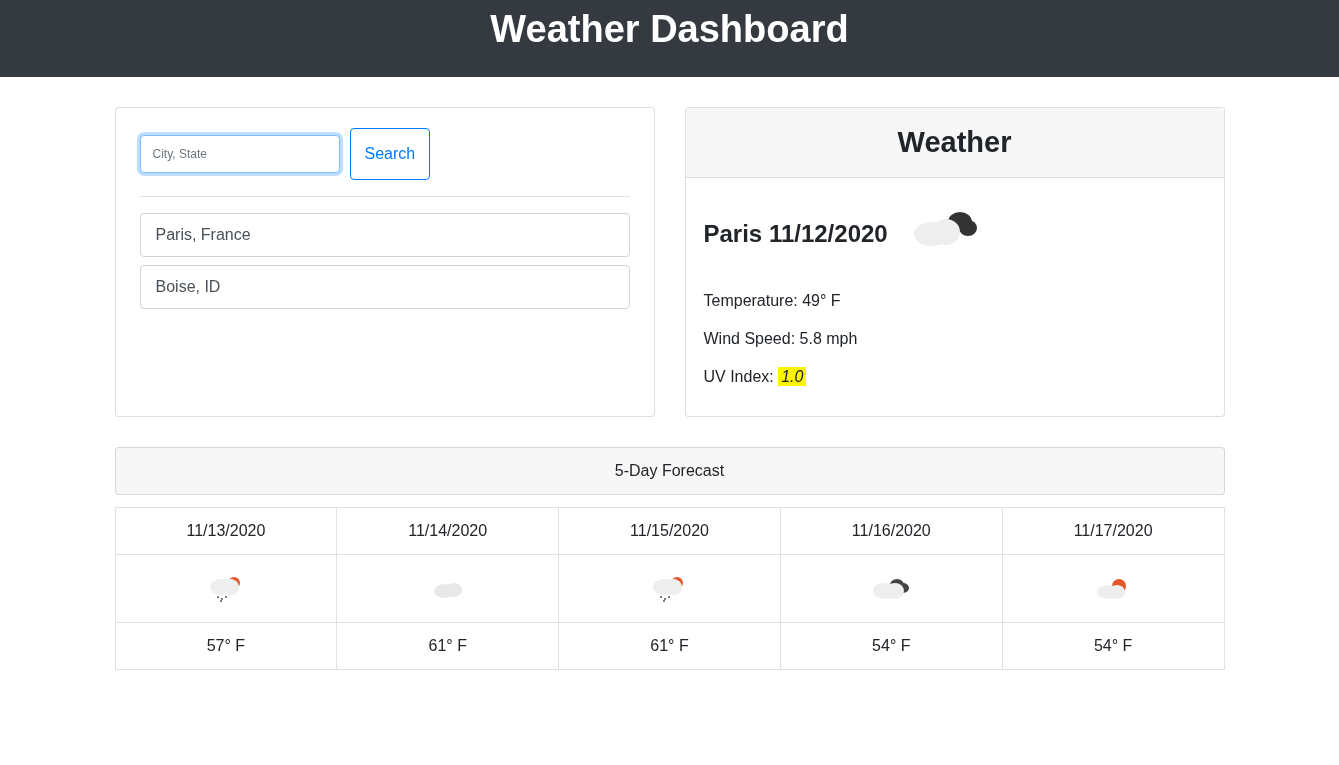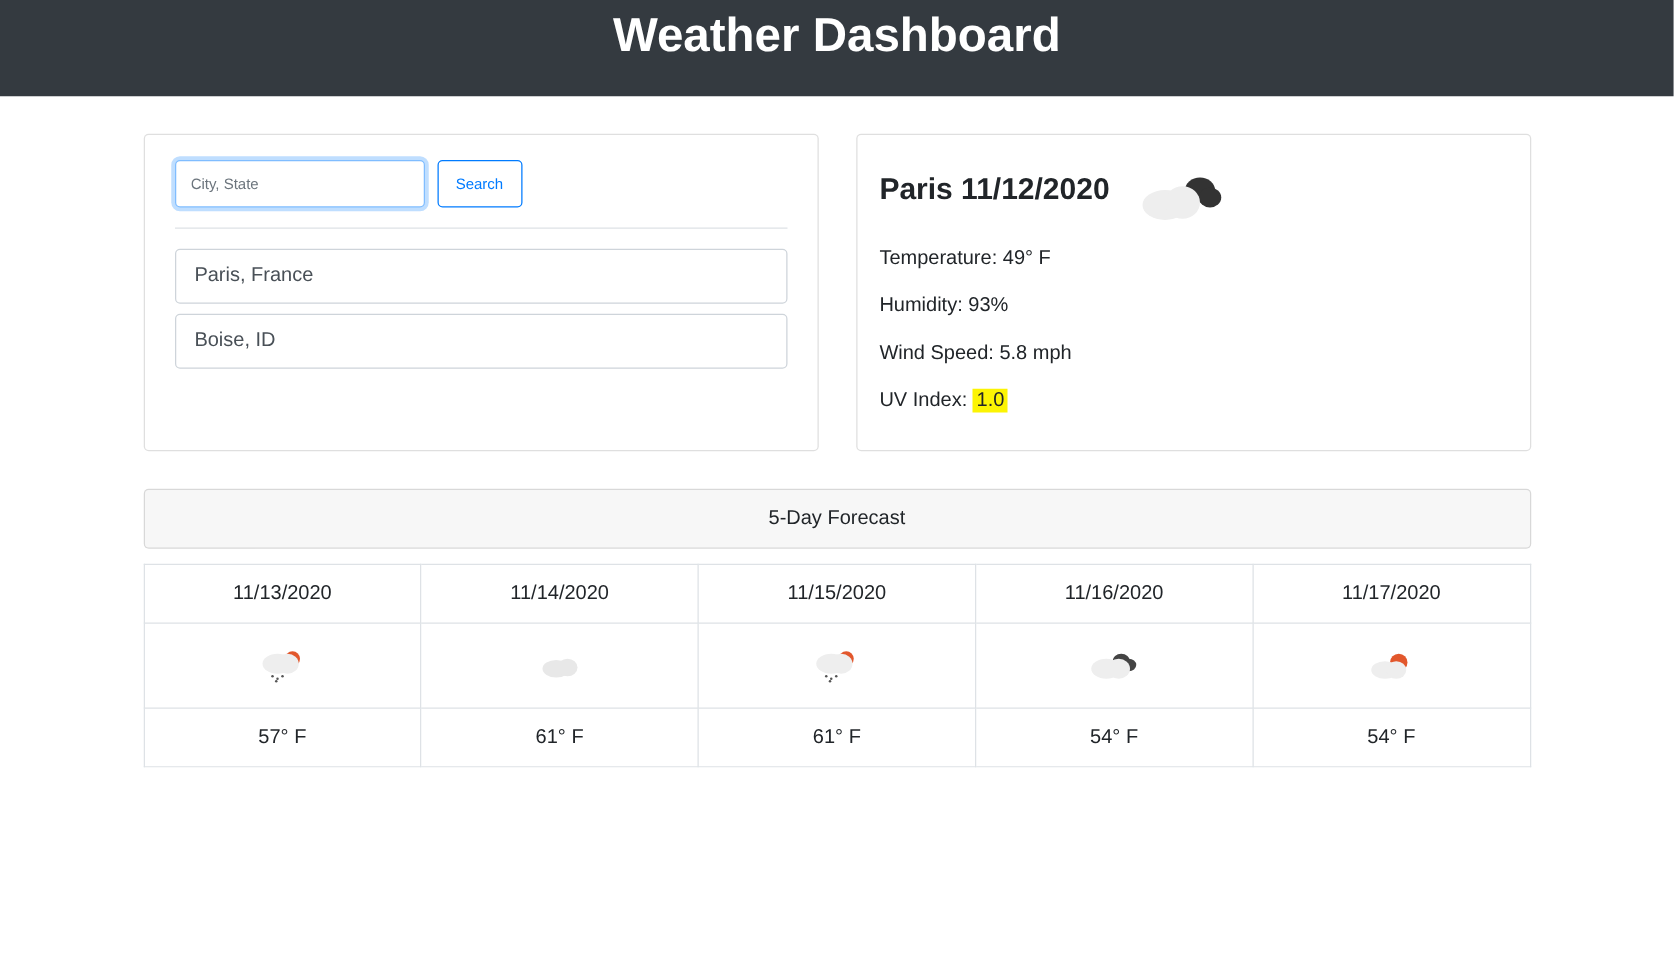--- a/index.html
+++ b/index.html
@@ -76,23 +76,23 @@
       border: 1px solid #ced4da;
       border-radius: 4px;
       outline: none;
       box-shadow: 0 0 0 3px rgba(0,123,255,.25);
       border-color: #80bdff;
     }
     .search-input::placeholder {
       color: #6c757d;
     }
     .search-btn {
-      height: 38px;
+      height: 52px;
       padding: 6px 14px;
-      font-size: 12px;
+      font-size: 16px;
       color: #007bff;
       background: #fff;
       border: 1px solid #007bff;
       border-radius: 4px;
       cursor: pointer;
     }
     .history-list {
       display: flex;
       flex-direction: column;
       gap: 8px;
@@ -104,35 +104,36 @@
       font-size: 16px;
       color: #495057;
       background: #fff;
       cursor: pointer;
     }
     .current-weather {
       padding: 30px 18px 10px;
     }
     .current-title-row {
       display: flex;
-      align-items: flex-start;
+      align-items: flex-end;
       gap: 24px;
-      margin-bottom: 20px;
+      margin-bottom: 44px;
     }
     .current-title {
       font-size: 24px;
       font-weight: 700;
     }
     .weather-stat {
       font-size: 16px;
       margin-bottom: 20px;
     }
     .uv-badge {
       background: #fcf403;
       padding: 1px 3px;
+      font-style: italic;
     }
     .forecast-section {
       margin-top: 30px;
     }
     .forecast-header {
       background: #f7f7f7;
       border: 1px solid rgba(0,0,0,.125);
       border-radius: 4px;
       text-align: center;
       padding: 14px;
@@ -180,34 +181,34 @@
           <button class="search-btn">Search</button>
         </div>
         <div class="history-list">
           <div class="history-item">Paris, France</div>
           <div class="history-item">Boise, ID</div>
         </div>
       </div>
     </div>
 
     <div class="card weather-card">
+      <div class="card-header">Weather</div>
       <div class="card-body current-weather">
         <div class="current-title-row">
           <div class="current-title">Paris 11/12/2020</div>
           <span class="icon-cloud-dark">
             <svg class="icon-svg" width="66" height="40" viewBox="0 0 66 40">
               <ellipse cx="48" cy="14" rx="12" ry="10" fill="#333"></ellipse>
               <ellipse cx="56" cy="20" rx="9" ry="8" fill="#333"></ellipse>
               <ellipse cx="20" cy="26" rx="18" ry="12" fill="#eee"></ellipse>
               <ellipse cx="34" cy="24" rx="14" ry="13" fill="#eee"></ellipse>
             </svg>
           </span>
         </div>
         <div class="weather-stat">Temperature: 49° F</div>
-        <div class="weather-stat">Humidity: 93%</div>
         <div class="weather-stat">Wind Speed: 5.8 mph</div>
         <div class="weather-stat">
           <span>UV Index: </span><span class="uv-badge">1.0</span>
         </div>
       </div>
     </div>
   </div>
 
   <div class="forecast-section">
     <div class="forecast-header">5-Day Forecast</div>

